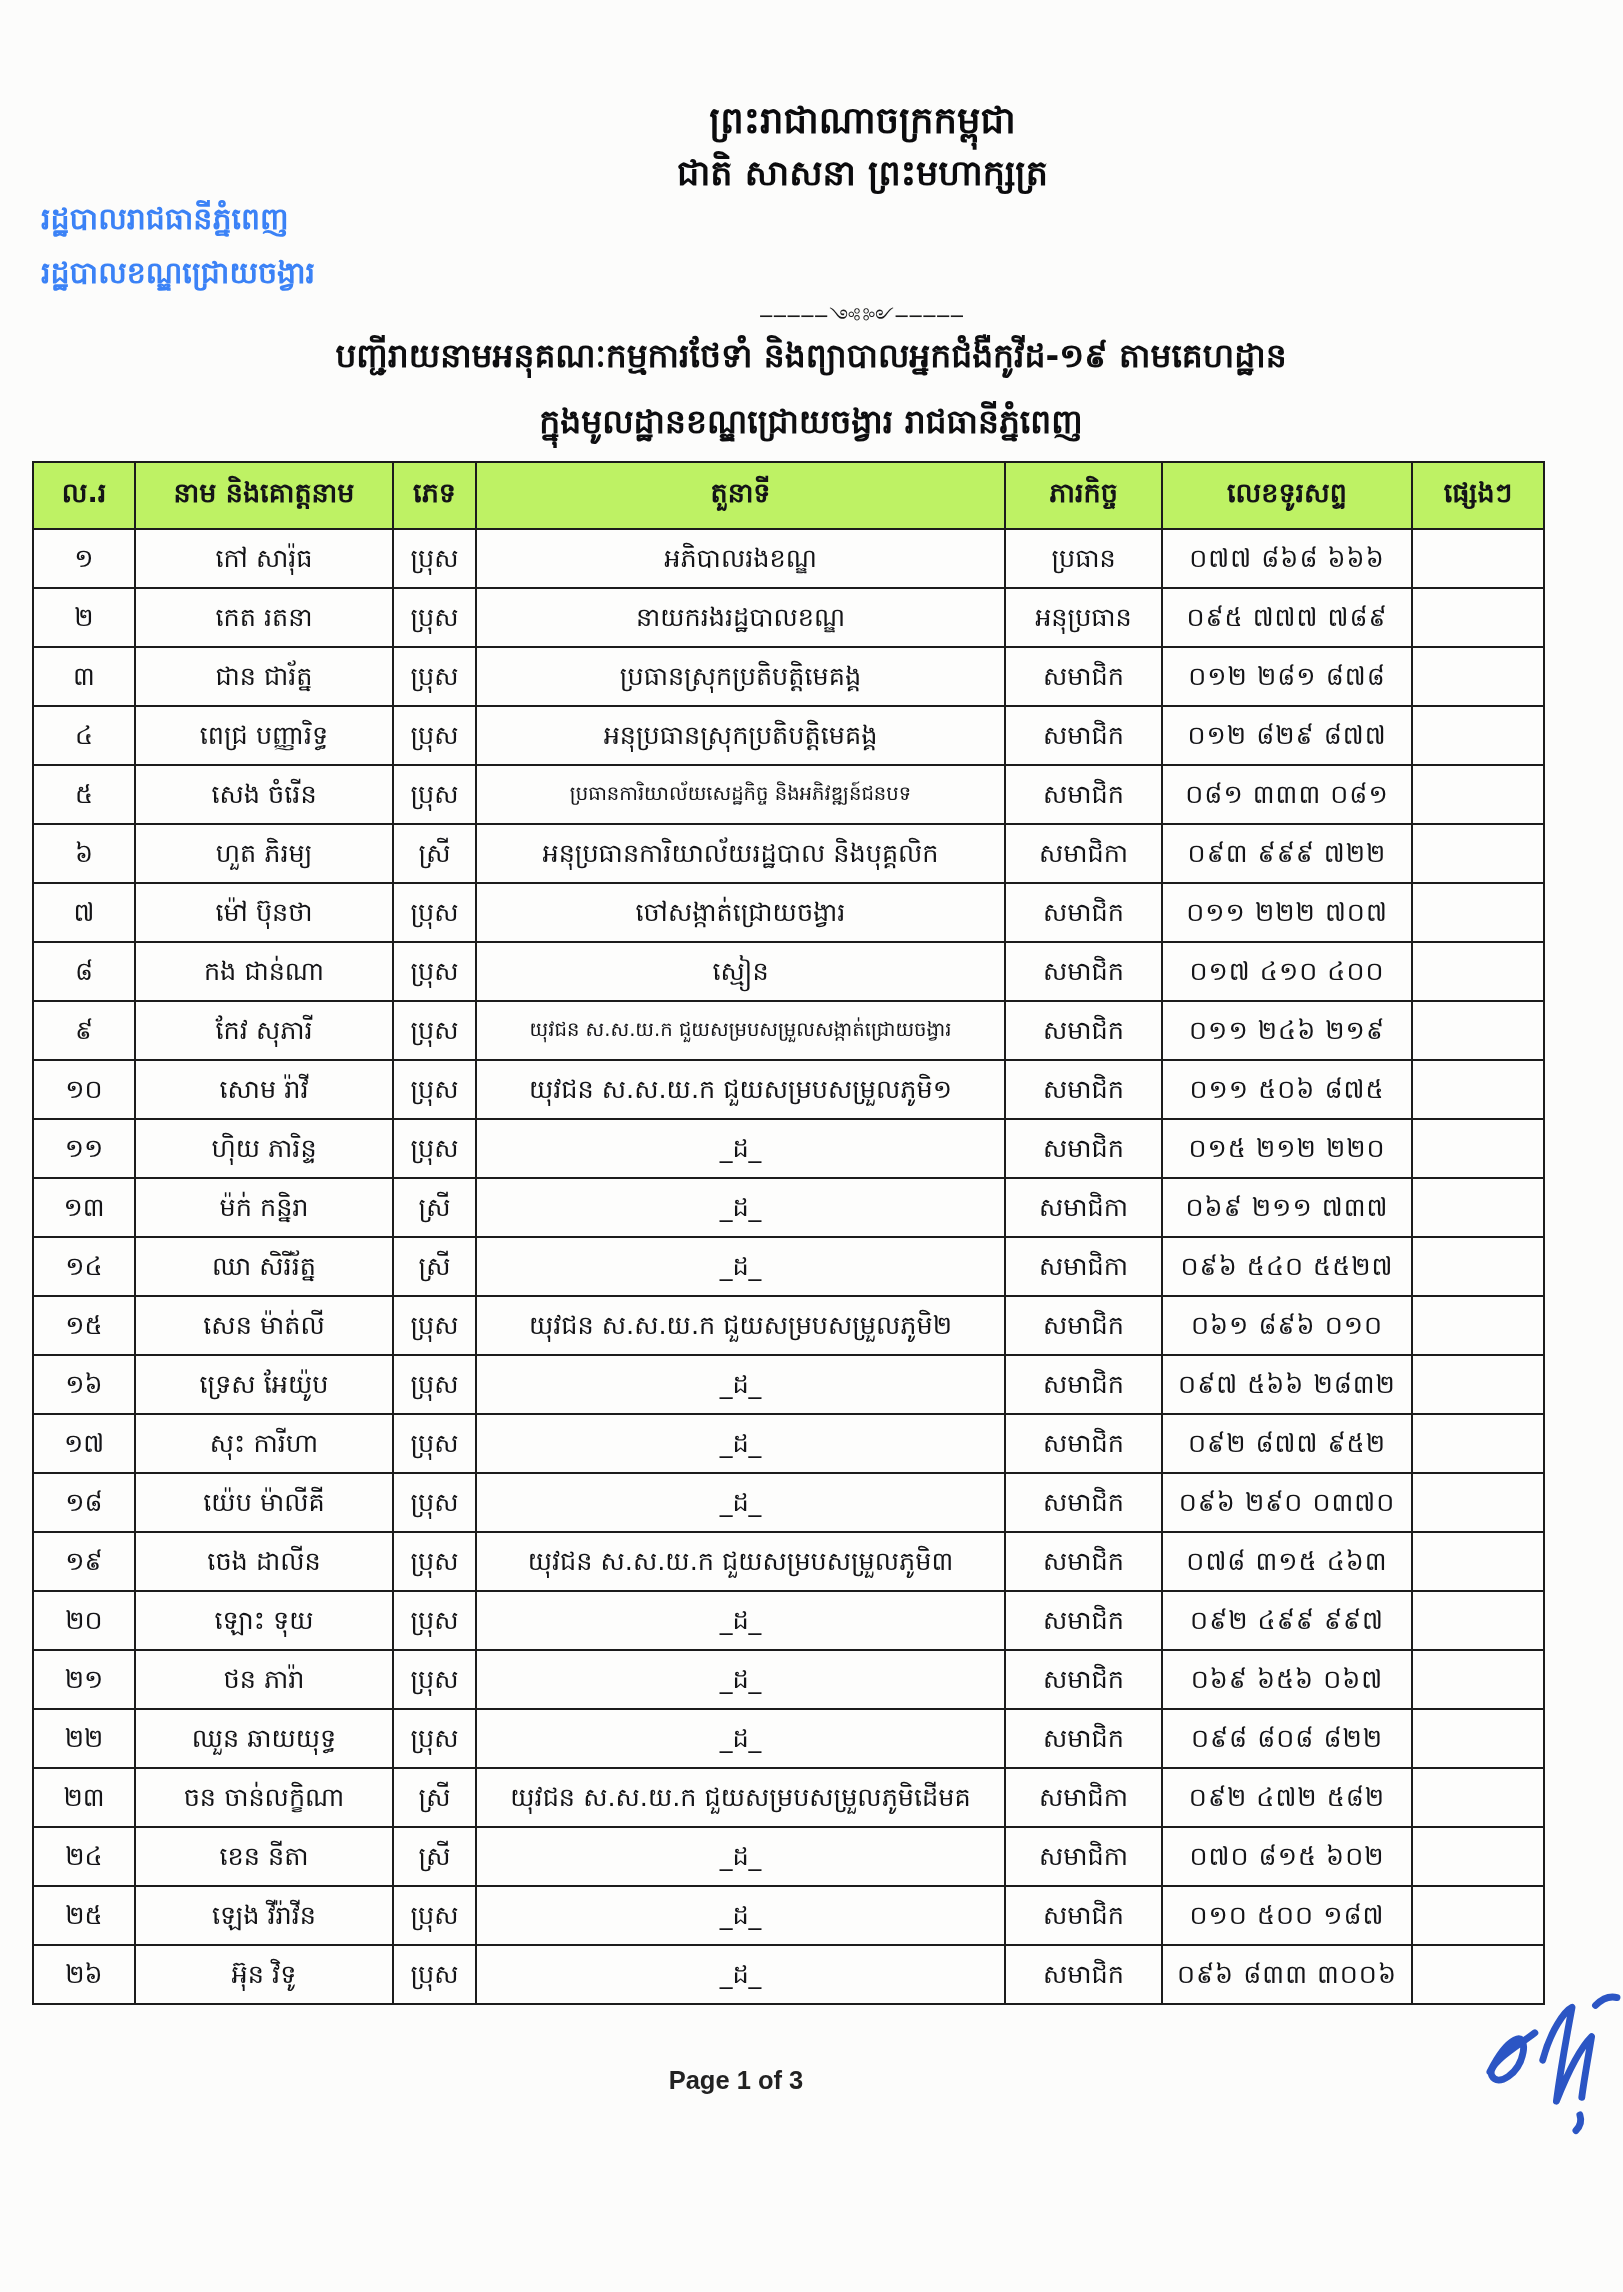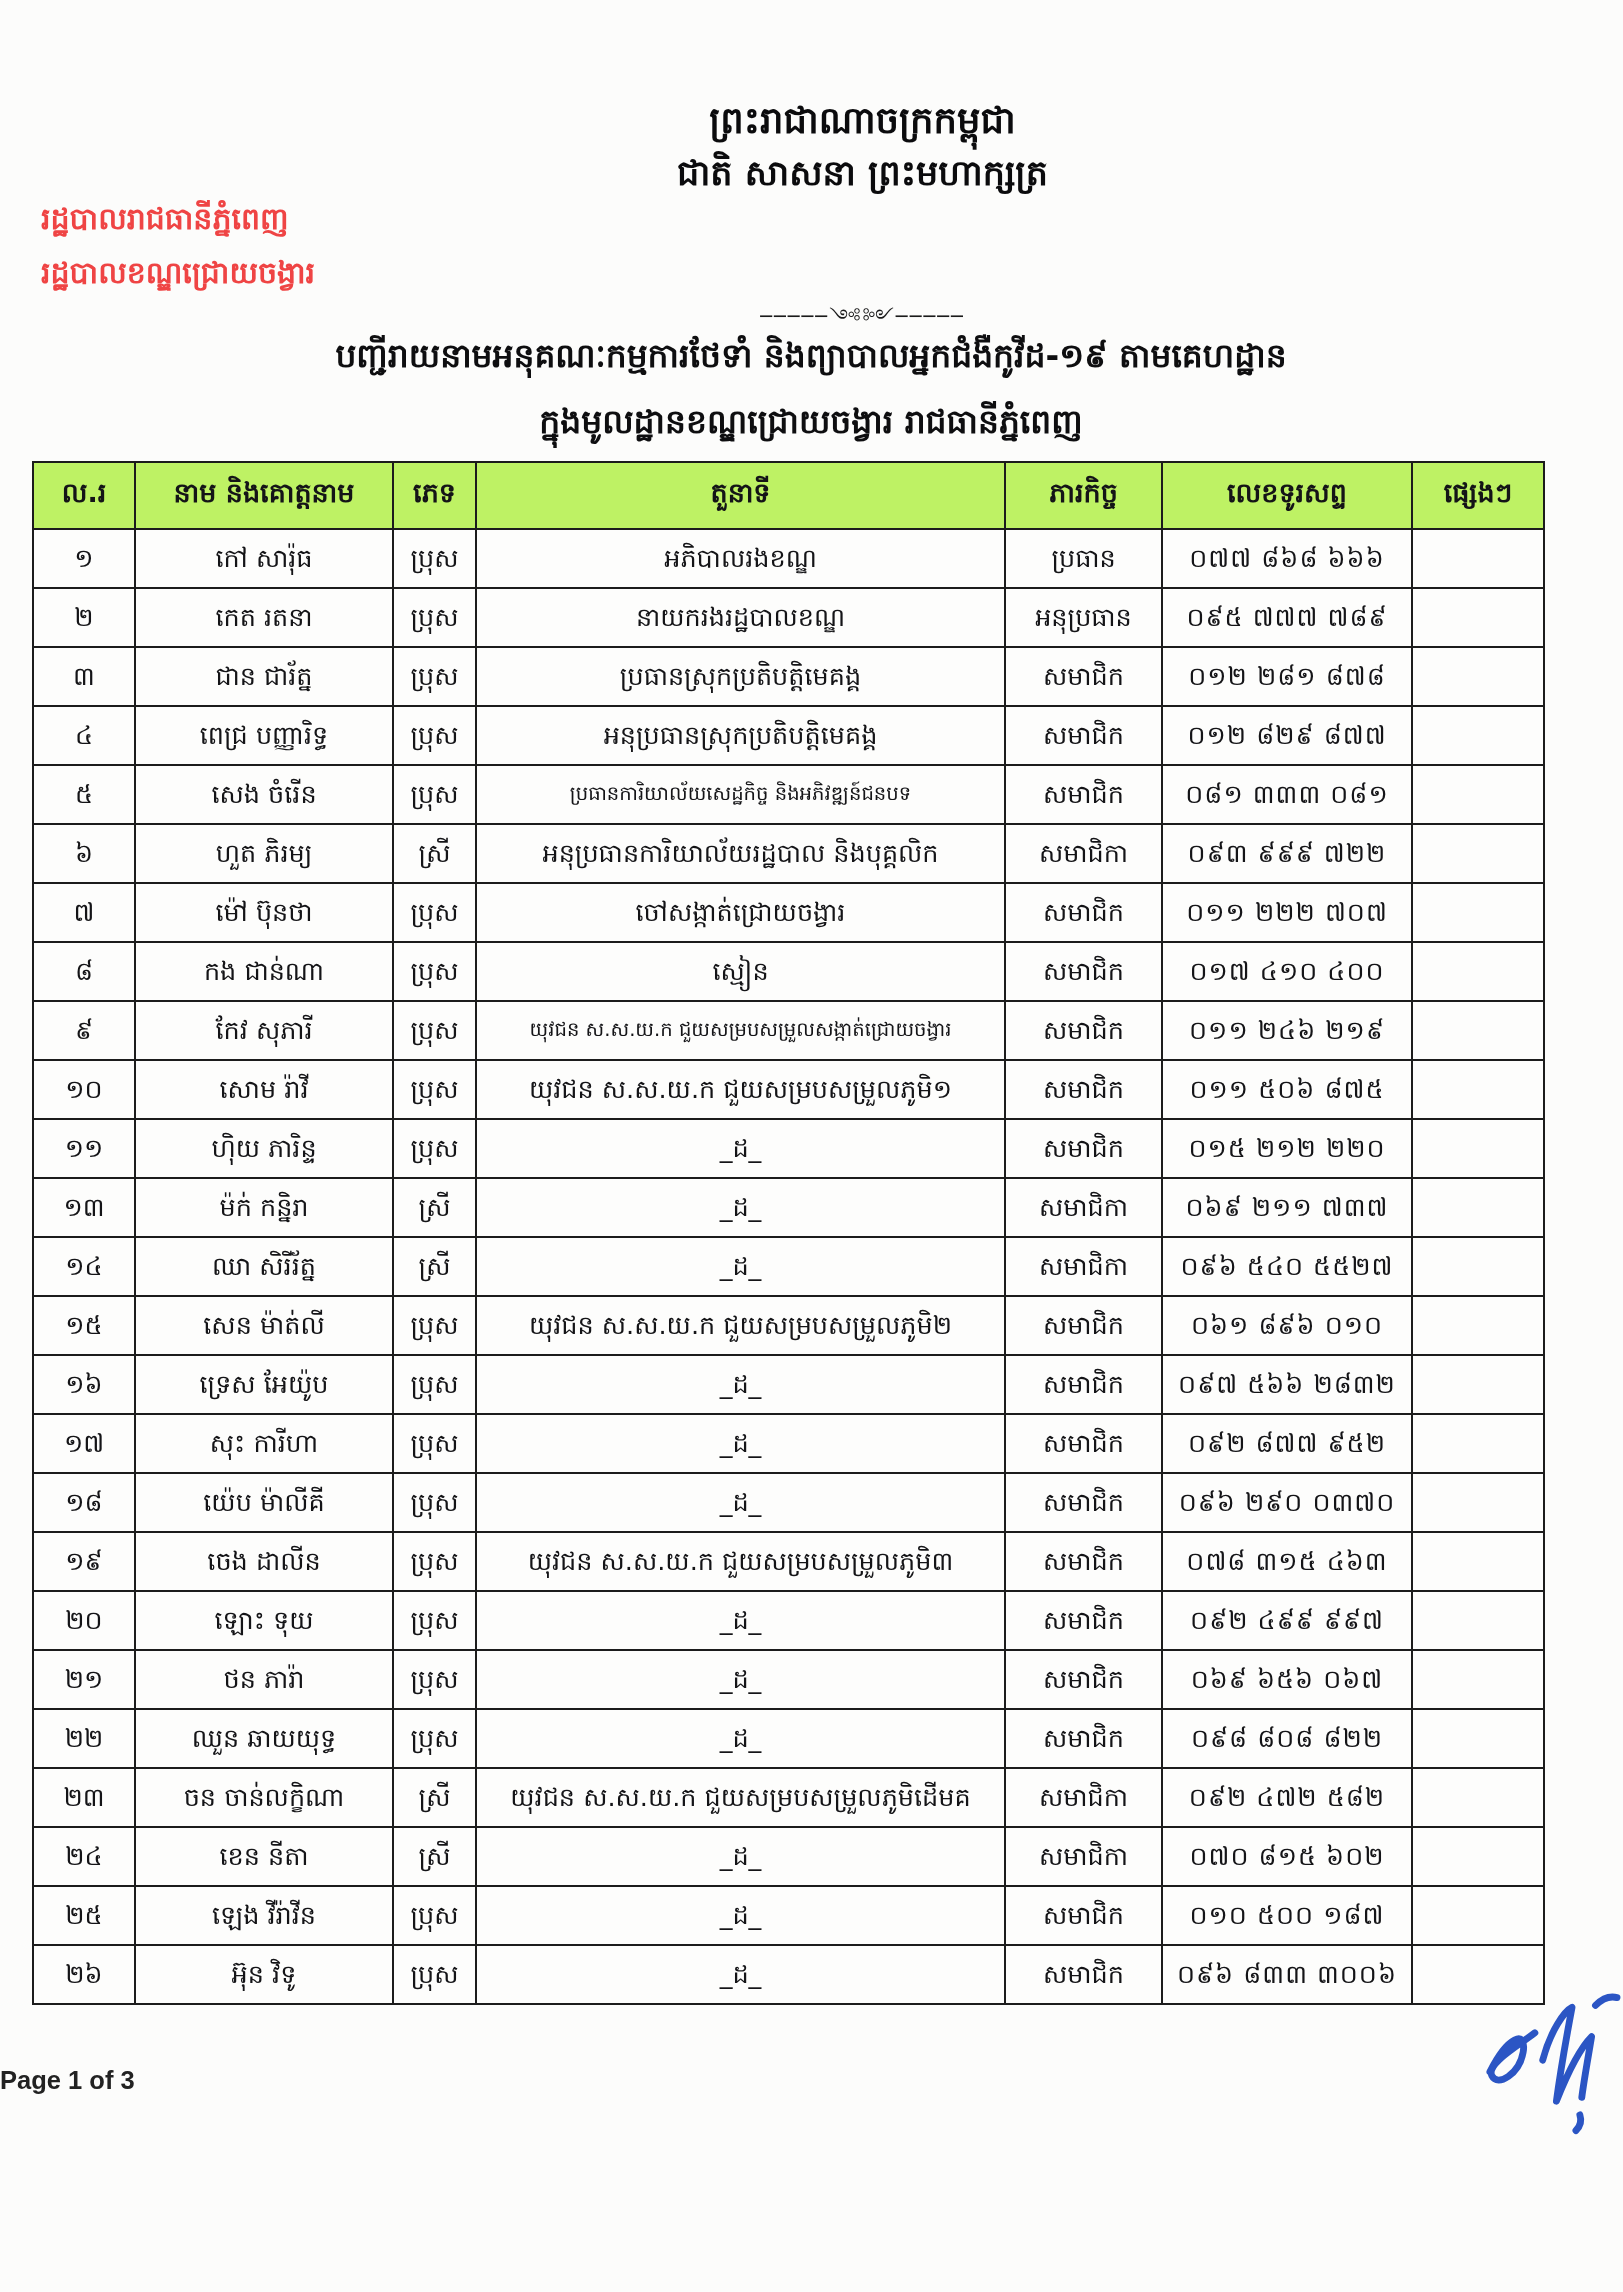--- a/index.html
+++ b/index.html
@@ -18,21 +18,21 @@
     text-align:center;font-weight:700;color:#0b0b0d;
   }
   .kingdom .k1{font-size:37px;line-height:1.45;}
   .kingdom .k2{font-size:35px;line-height:1.45;}
   .ornament{
     position:absolute;top:294px;left:686px;width:353px;
     text-align:center;font-size:19.6px;letter-spacing:2px;color:#1a1a1a;
   }
   .admin{
     position:absolute;top:192px;left:41px;width:451px;
-    font-weight:700;color:#ef4444;font-size:30px;line-height:1.8;
+    font-weight:700;color:#3b82f6;font-size:30px;line-height:1.8;
   }
   .doc-title{
     position:absolute;top:323px;left:125px;width:1372px;
     text-align:center;font-weight:700;color:#0e0e10;
     font-size:33px;line-height:2.0;
   }
   
   table.roster{
     position:absolute;top:461px;left:32px;
     width:1511px;border-collapse:collapse;table-layout:fixed;
@@ -50,21 +50,21 @@
   table.roster td{
     height:53px;font-size:25.5px;text-align:center;line-height:1.25;
   }
   td.c-name{text-align:left;padding-left:11.8px;}
   td.c-pos{font-size:23.5px;}
   td.c-pos.long{font-size:19.6px;}
   td.c-phone{letter-spacing:1px;white-space:nowrap;}
   
   .footer{
     position:absolute;top:2066px;left:0;width:1472px;
-    font-size:25.5px;font-weight:700;color:#222;
+    text-align:center;font-size:25.5px;font-weight:700;color:#222;
     font-family:"Liberation Sans","DejaVu Sans",sans-serif;
   }
   .signature{
     position:absolute;top:1978px;left:1478px;width:147px;height:176px;
   }
 </style>
 </head>
 <body>
 
 <div class="page">

